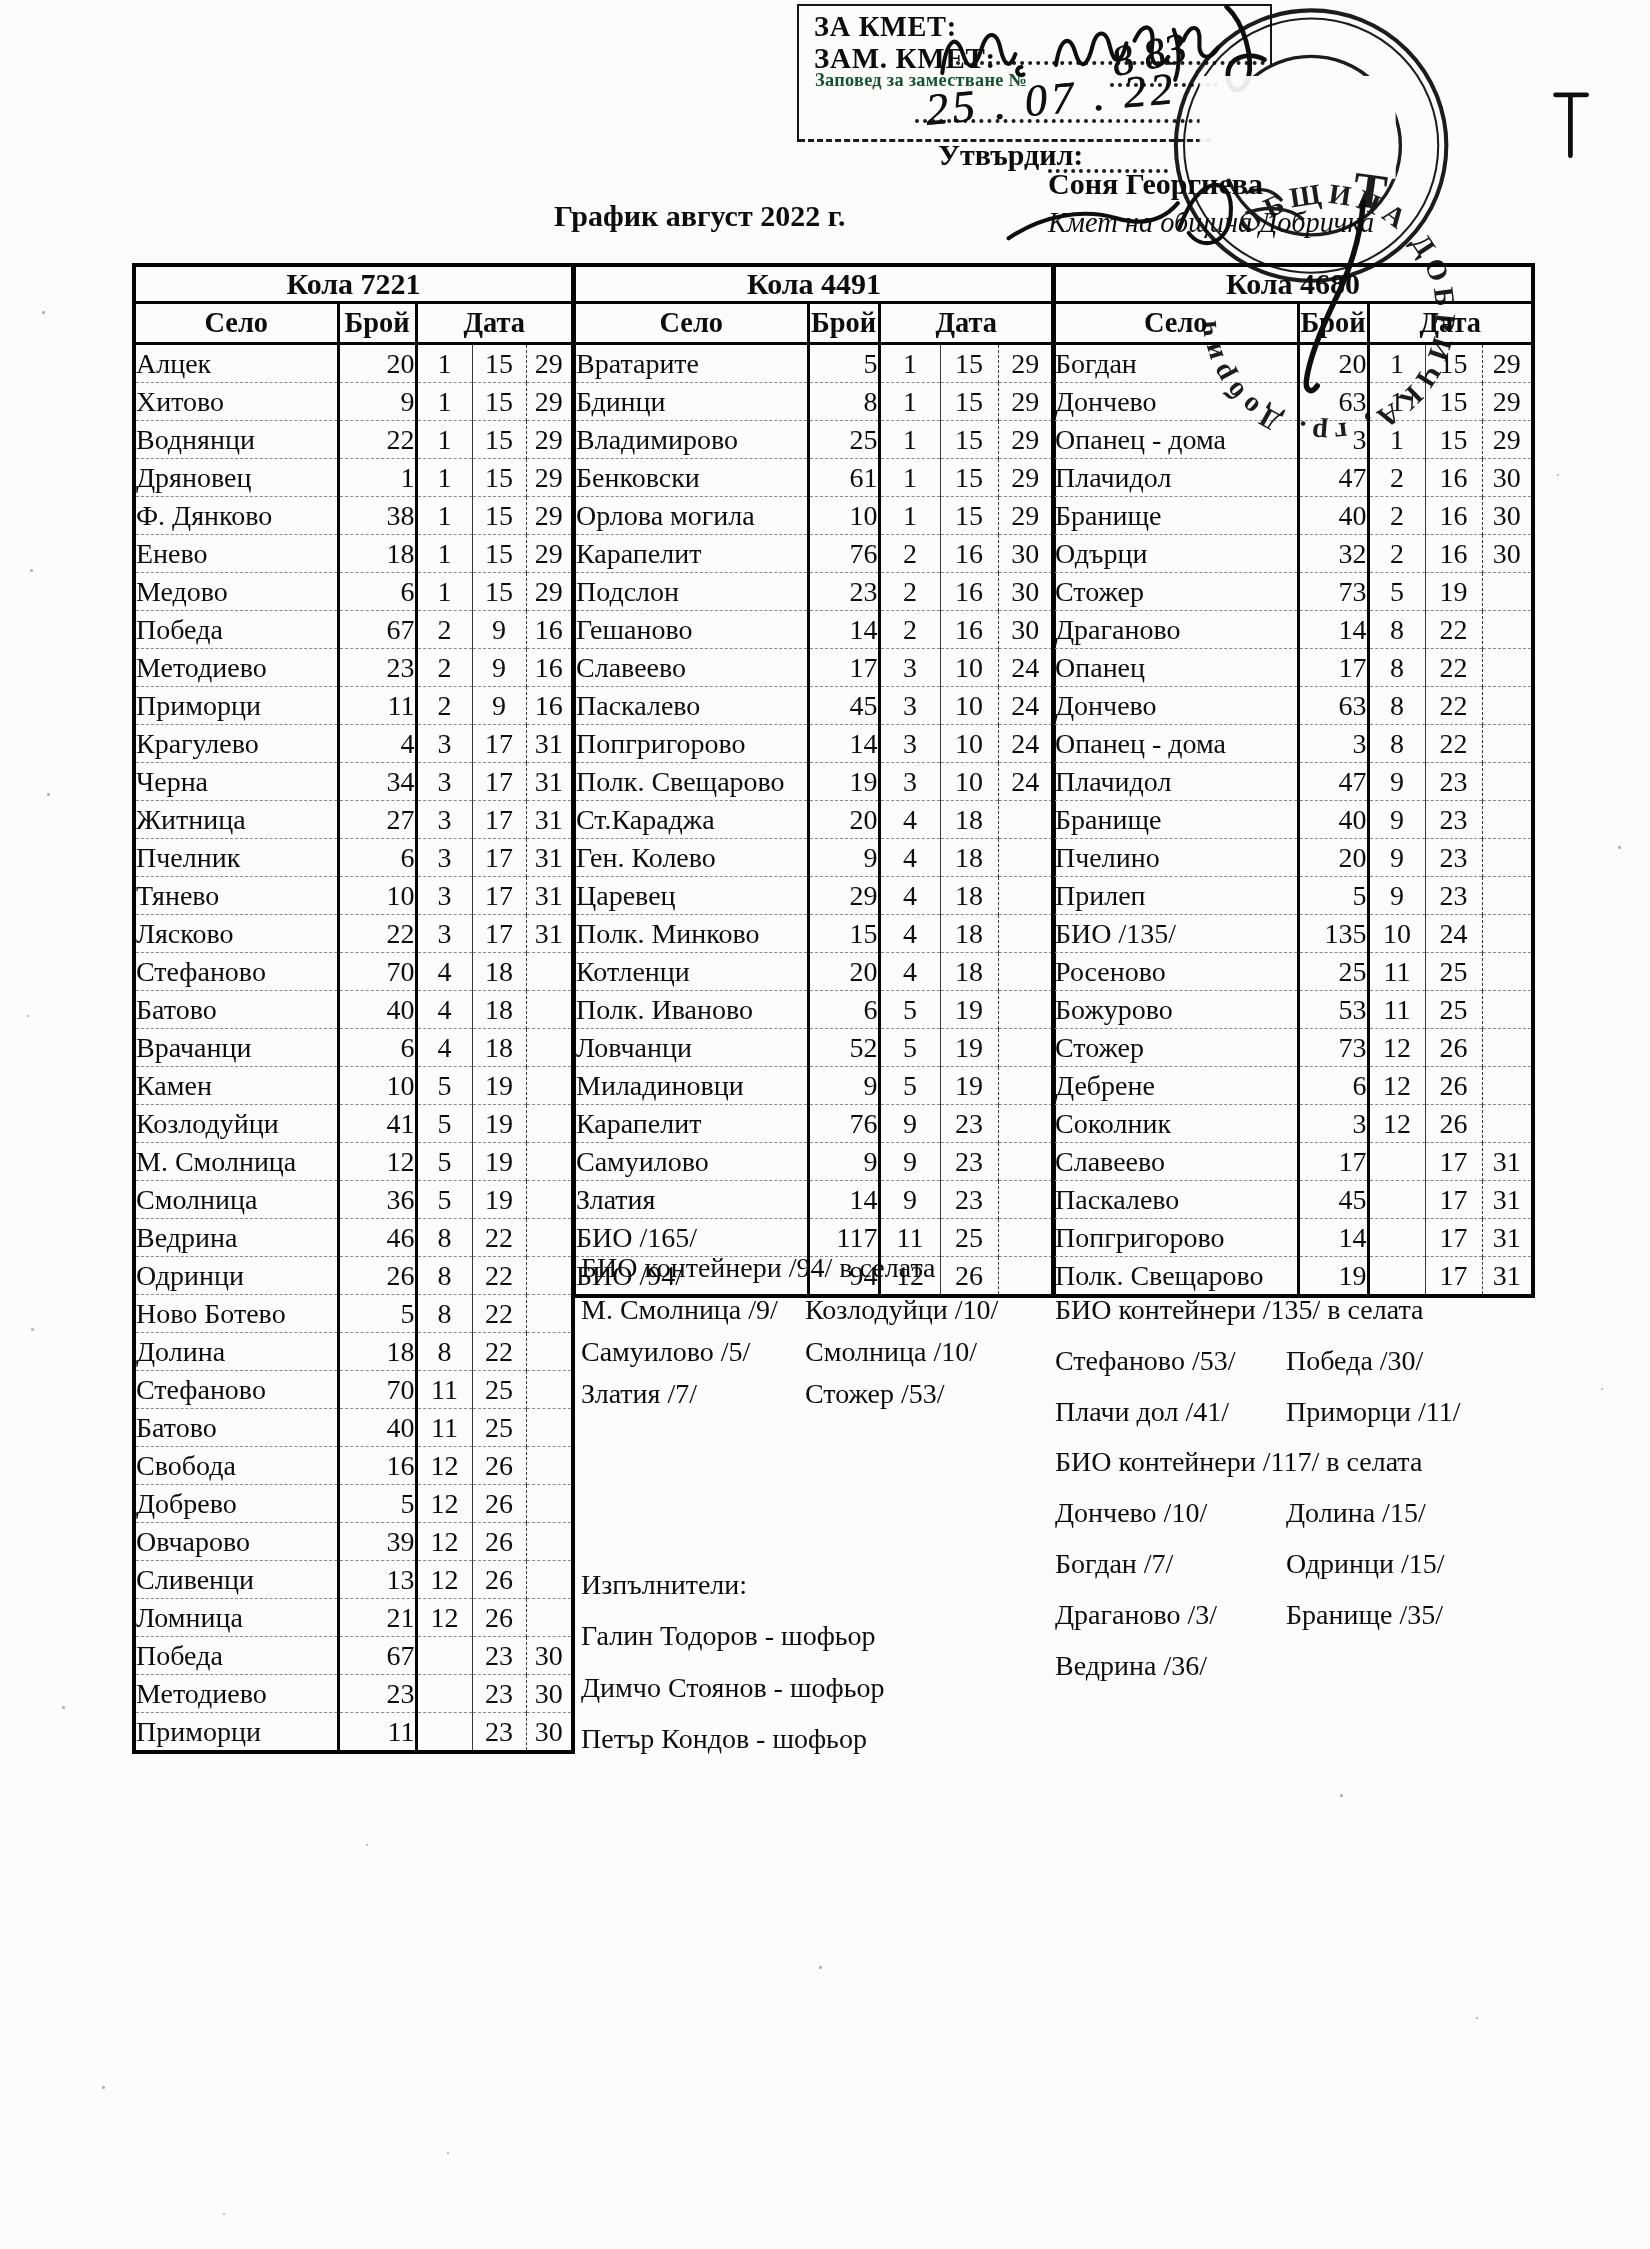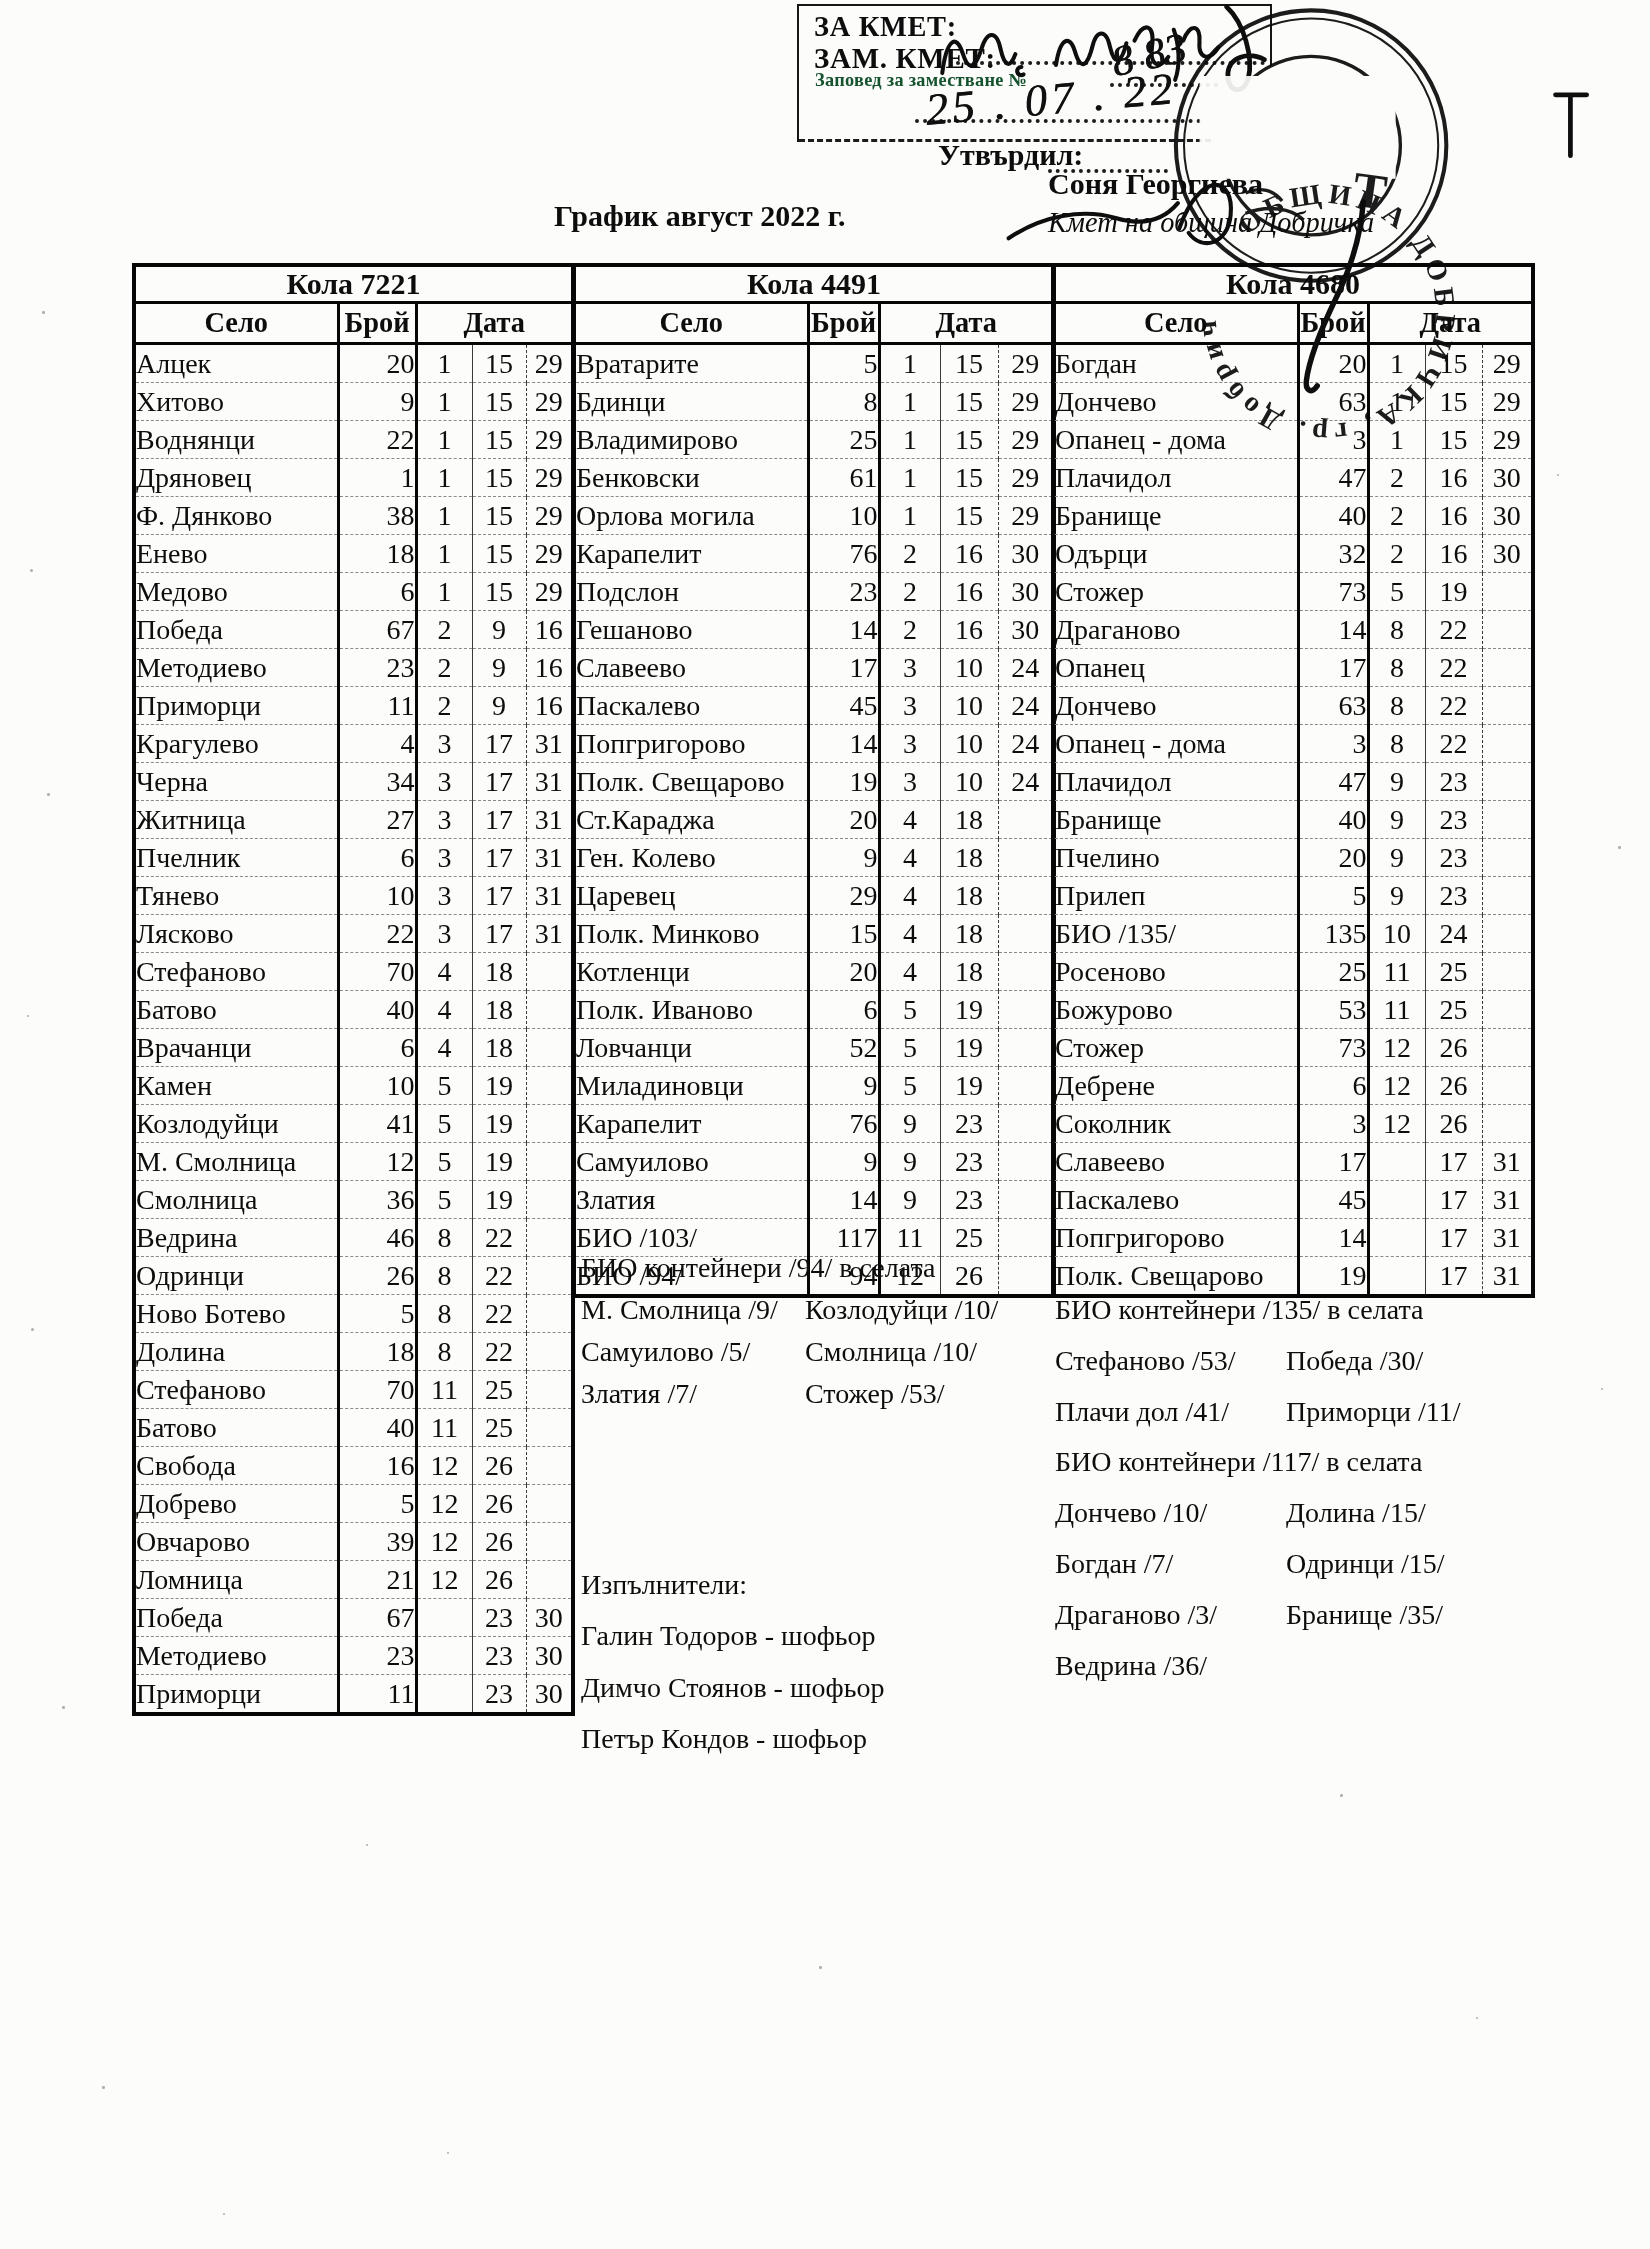--- a/index.html
+++ b/index.html
@@ -348,20 +348,27 @@
             <td class="d d3"></td>
           </tr>
           <tr>
             <td class="vill">Овчарово</td>
             <td class="cnt">39</td>
             <td class="d d1">12</td>
             <td class="d d2">26</td>
             <td class="d d3"></td>
           </tr>
           <tr>
+            <td class="vill">Сливенци</td>
+            <td class="cnt">13</td>
+            <td class="d d1">12</td>
+            <td class="d d2">26</td>
+            <td class="d d3"></td>
+          </tr>
+          <tr>
             <td class="vill">Ломница</td>
             <td class="cnt">21</td>
             <td class="d d1">12</td>
             <td class="d d2">26</td>
             <td class="d d3"></td>
           </tr>
           <tr>
             <td class="vill">Победа</td>
             <td class="cnt">67</td>
             <td class="d d1"></td>
@@ -558,21 +565,21 @@
             <td class="d d3"></td>
           </tr>
           <tr>
             <td class="vill">Златия</td>
             <td class="cnt">14</td>
             <td class="d d1">9</td>
             <td class="d d2">23</td>
             <td class="d d3"></td>
           </tr>
           <tr>
-            <td class="vill">БИО /103/</td>
+            <td class="vill">БИО /165/</td>
             <td class="cnt">117</td>
             <td class="d d1">11</td>
             <td class="d d2">25</td>
             <td class="d d3"></td>
           </tr>
           <tr>
             <td class="vill">БИО /94/</td>
             <td class="cnt">94</td>
             <td class="d d1">12</td>
             <td class="d d2">26</td>

